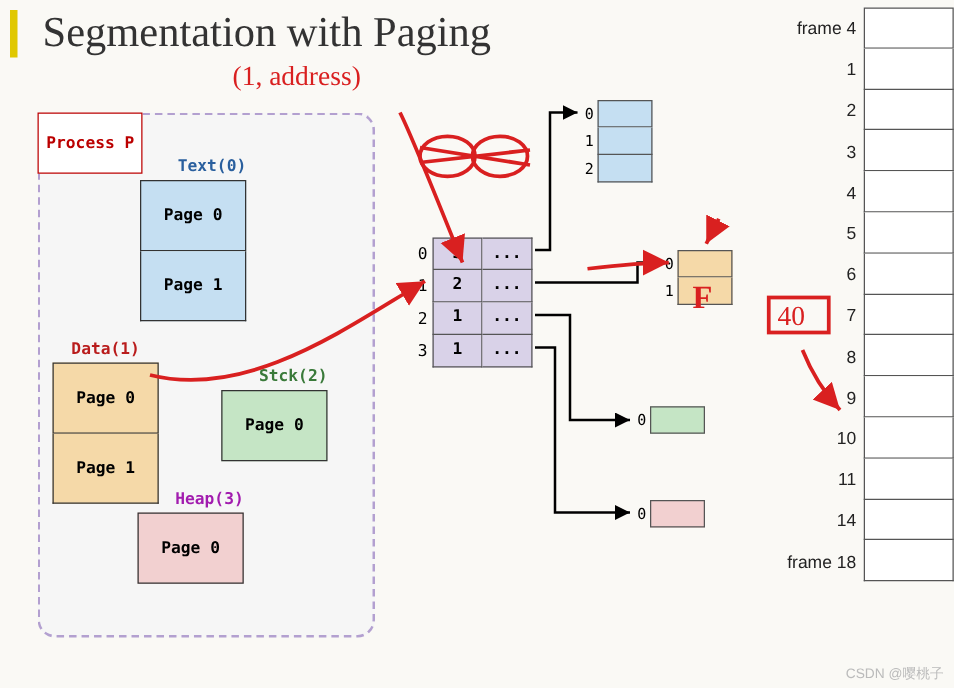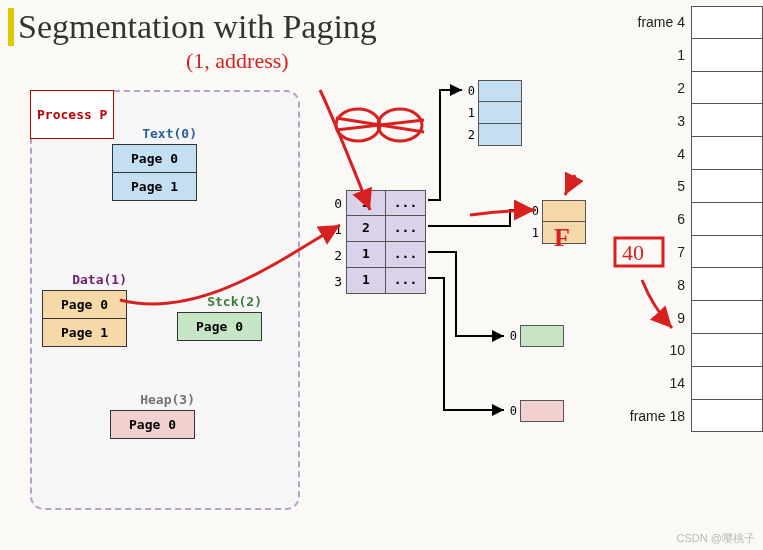--- a/index.html
+++ b/index.html
@@ -1,35 +1,35 @@
 <!DOCTYPE html>
 <html><head>
 <meta charset="utf-8">
 <style>
 *{box-sizing:border-box;margin:0;padding:0}
 body{width:763px;height:550px;font-family:Georgia,serif;position:relative;background:#faf9f5;overflow:hidden}
-.title-bar{position:absolute;left:8px;top:8px;display:flex;align-items:center;gap:4px}
+.title-bar{position:absolute;left:8px;top:8px;display:flex;align-items:center;gap:20px}
 .title-accent{width:6px;height:38px;background:#e0c800}
 .title{font-size:34px;color:#333;font-weight:400}
 .process-box{position:absolute;left:30px;top:90px;width:270px;height:420px;border:2px dashed #b3a0d0;border-radius:14px;background:rgba(240,238,248,.3)}
 .process-label{position:absolute;left:-2px;top:-2px;background:#fff;border:1px solid #b00;color:#b00;font:bold 13px monospace;padding:16px 6px}
 .seg{position:absolute}
 .seg-title{font:bold 13px monospace;margin-bottom:3px;text-align:right}
-.seg-cell{border:1px solid #333;font:bold 13px monospace;padding:6px 18px;text-align:center}
+.seg-cell{border:1px solid #333;font:bold 13px monospace;padding:20px 18px;text-align:center}
 .text-seg{left:80px;top:34px}
 .text-seg .seg-title{color:#2a5f9e}
 .text-seg .seg-cell{background:#c5dff2}
 .data-seg{left:10px;top:180px}
-.data-seg .seg-title{color:#701a75;text-align:right}
+.data-seg .seg-title{color:#b91c1c;text-align:center}
 .data-seg .seg-cell{background:#f5d9a8}
 .stck-seg{left:145px;top:202px}
 .stck-seg .seg-title{color:#3a7a3a}
 .stck-seg .seg-cell{background:#c5e5c5}
 .heap-seg{left:78px;top:300px}
-.heap-seg .seg-title{color:#737373}
+.heap-seg .seg-title{color:#a21caf}
 .heap-seg .seg-cell{background:#f2d0d0}
 .seg-cell+.seg-cell{border-top:none}
 .table1{position:absolute;left:330px;top:190px}
 .table1 .row{display:flex}
 .table1 .idx{font:13px monospace;width:16px;text-align:right;padding:6px 4px 0 0}
 .table1 .c{border:1px solid #555;font:bold 13px monospace;width:40px;height:26px;text-align:center;line-height:24px;background:#d9d2e8}
 .table1 .c+.c{border-left:none}
 .table1 .row+.row .c{border-top:none}
 .sm-table{position:absolute}
 .sm-table .srow{display:flex}
@@ -185,20 +185,24 @@
     </div>
   <div class="frow">
       <div class="flabel">9</div>
       <div class="fcell"></div>
     </div>
   <div class="frow">
       <div class="flabel">10</div>
       <div class="fcell"></div>
     </div>
   <div class="frow">
+      <div class="flabel">11</div>
+      <div class="fcell"></div>
+    </div>
+  <div class="frow">
       <div class="flabel">14</div>
       <div class="fcell"></div>
     </div>
   <div class="frow">
       <div class="flabel">frame 18</div>
       <div class="fcell"></div>
     </div>
 </div>
 
 <svg class="arrows">

